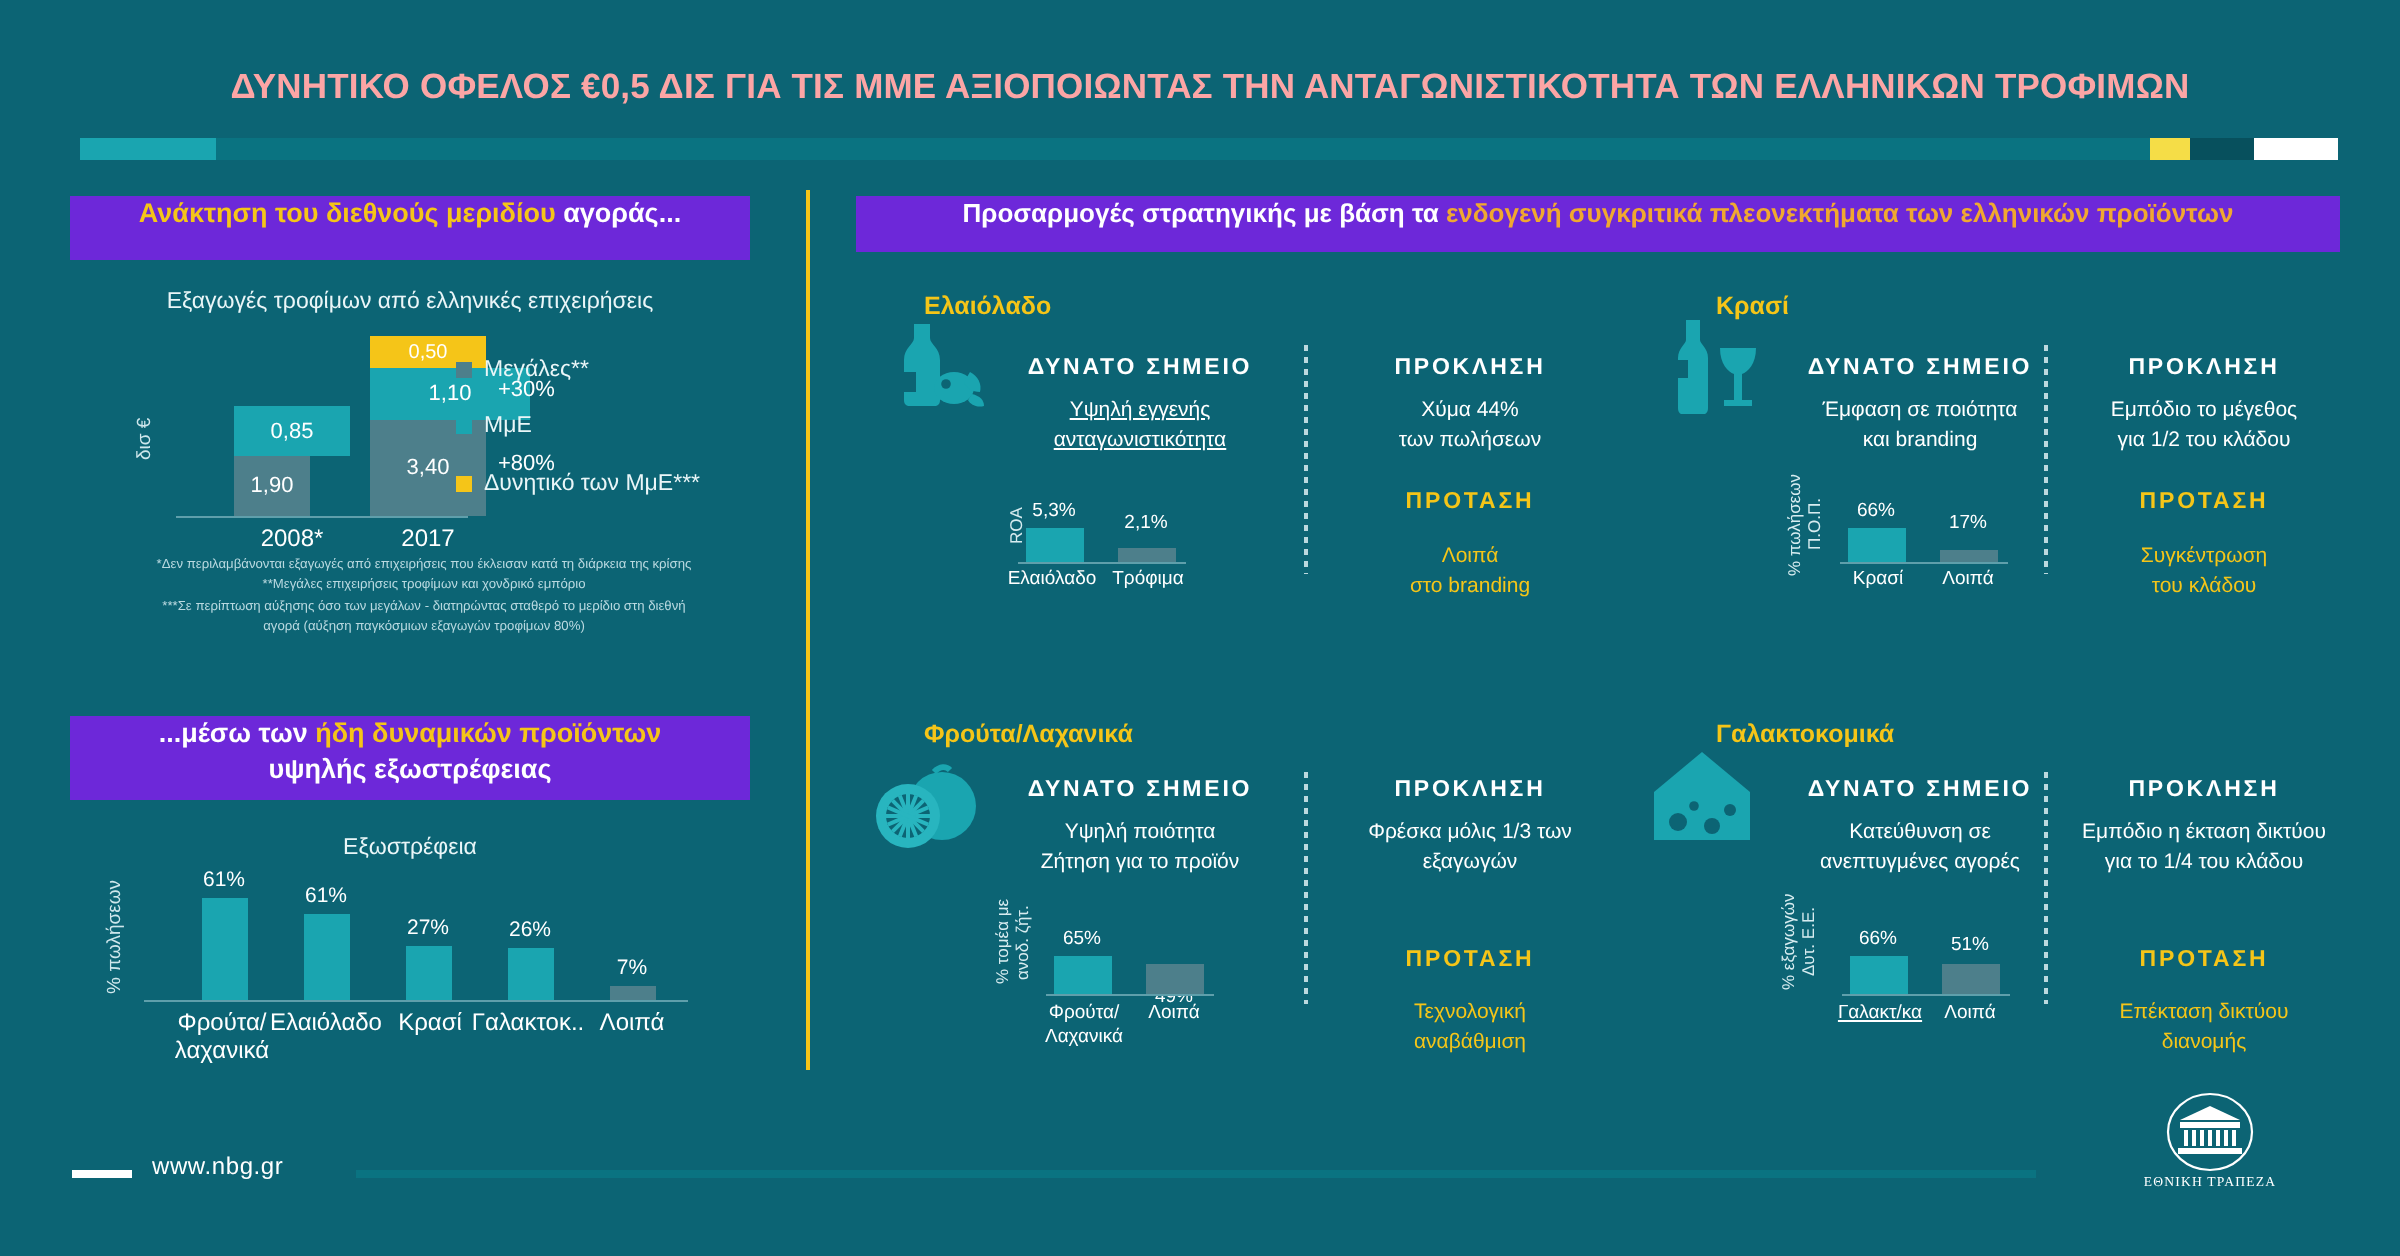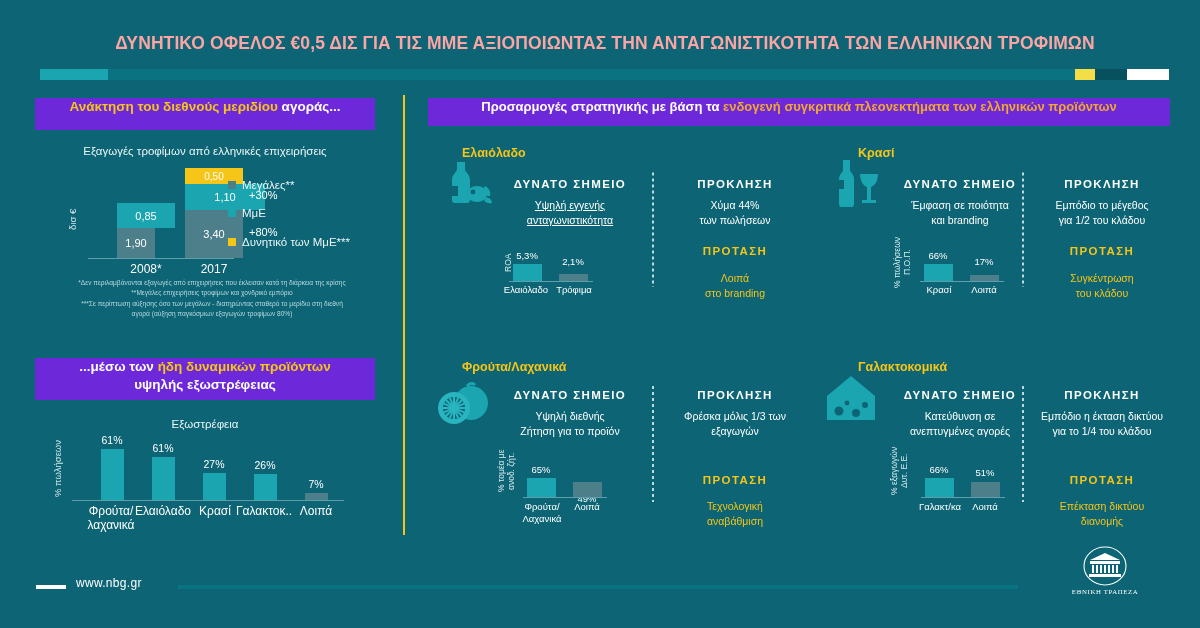--- a/index.html
+++ b/index.html
@@ -243,21 +243,21 @@
     <rect x="6" y="25" width="22" height="2"></rect>
     <rect x="16" y="15" width="2" height="22" transform="rotate(45 17 26)"></rect>
     <rect x="16" y="15" width="2" height="22" transform="rotate(-45 17 26)"></rect>
     <rect x="16" y="15" width="2" height="22" transform="rotate(22 17 26)"></rect>
     <rect x="16" y="15" width="2" height="22" transform="rotate(-22 17 26)"></rect>
     <rect x="16" y="15" width="2" height="22" transform="rotate(67 17 26)"></rect>
     <rect x="16" y="15" width="2" height="22" transform="rotate(-67 17 26)"></rect>
   </g>
 </svg>
 <div class="abs col-head" style="left:495px;top:389px;width:150px;">ΔΥΝΑΤΟ ΣΗΜΕΙΟ</div>
-<div class="abs col-body" style="left:488px;top:409px;width:164px;white-space:pre-line;">Υψηλή διεθνής
+<div class="abs col-body" style="left:488px;top:409px;width:164px;white-space:pre-line;">Υψηλή ποιότητα
 Ζήτηση για το προϊόν</div>
 <div class="abs mini-vlabel" style="left:497px;top:442px;height:58px;white-space:pre-line;line-height:1.15;">% τομέα με
 ανοδ. ζήτ.</div>
 <div class="abs mini-val" style="left:519px;top:464px;width:44px;">65%</div>
 <div class="abs" style="left:527px;top:478px;width:29px;height:19px;background:#1aa5b0;"></div>
 <div class="abs mini-val" style="left:565px;top:467px;width:44px;margin-top:26px;">49%</div>
 <div class="abs" style="left:573px;top:482px;width:29px;height:15px;background:#4d7f8b;"></div>
 <div class="abs mini-axis" style="left:523px;top:497px;width:84px;"></div>
 <div class="abs mini-cat" style="left:517px;top:501px;width:50px;white-space:pre-line;line-height:1.25;">Φρούτα/
 Λαχανικά</div>
@@ -282,21 +282,21 @@
 <div class="abs col-head" style="left:885px;top:389px;width:150px;">ΔΥΝΑΤΟ ΣΗΜΕΙΟ</div>
 <div class="abs col-body" style="left:878px;top:409px;width:164px;white-space:pre-line;">Κατεύθυνση σε
 ανεπτυγμένες αγορές</div>
 <div class="abs mini-vlabel" style="left:890px;top:442px;height:58px;white-space:pre-line;line-height:1.15;">% εξαγωγών
 Δυτ. Ε.Ε.</div>
 <div class="abs mini-val" style="left:917px;top:464px;width:44px;">66%</div>
 <div class="abs" style="left:925px;top:478px;width:29px;height:19px;background:#1aa5b0;"></div>
 <div class="abs mini-val" style="left:963px;top:467px;width:44px;">51%</div>
 <div class="abs" style="left:971px;top:482px;width:29px;height:15px;background:#4d7f8b;"></div>
 <div class="abs mini-axis" style="left:921px;top:497px;width:84px;"></div>
-<div class="abs mini-cat" style="left:912px;top:501px;width:56px;">Γαλακτ/κα</div>
+<div class="abs mini-cat" style="left:912px;top:501px;width:56px;text-decoration:underline;">Γαλακτ/κα</div>
 <div class="abs mini-cat" style="left:962px;top:501px;width:46px;">Λοιπά</div>
 <div class="abs dot-divider" style="left:1022px;top:384px;height:118px;"></div>
 <div class="abs col-head" style="left:1028px;top:389px;width:148px;">ΠΡΟΚΛΗΣΗ</div>
 <div class="abs col-body" style="left:1022px;top:409px;width:160px;white-space:pre-line;">Εμπόδιο η έκταση δικτύου
 για το 1/4 του κλάδου</div>
 <div class="abs col-head-y" style="left:1028px;top:474px;width:148px;">ΠΡΟΤΑΣΗ</div>
 <div class="abs col-body-y" style="left:1022px;top:499px;width:160px;white-space:pre-line;">Επέκταση δικτύου
 διανομής</div>
 
 <div class="abs" id="footer-line-left"></div>

